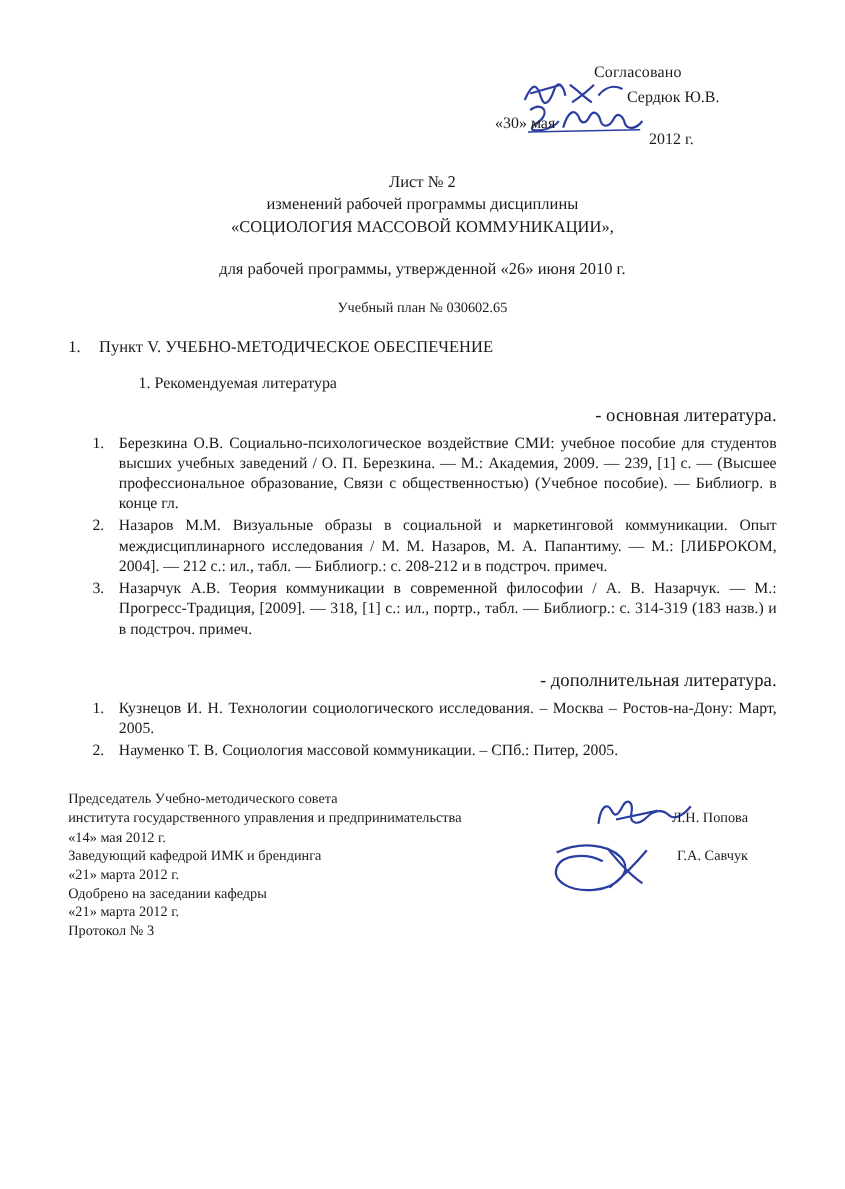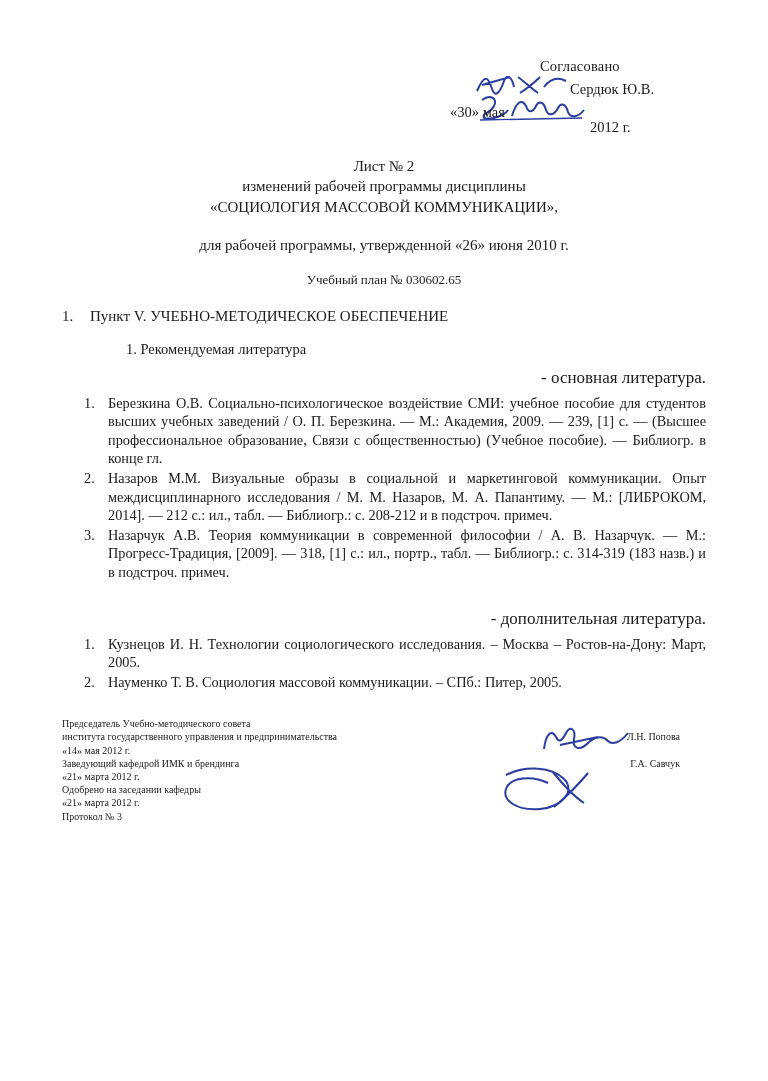--- a/index.html
+++ b/index.html
@@ -128,21 +128,21 @@
     position: absolute;
     left: 22px;
     top: 0;
   }
   .gap { height: 16px; }
 
   
   .footer {
     margin-top: 26px;
     position: relative;
-    font-size: 10px;
+    font-size: 13px;
     line-height: 1.32;
   }
   .footer .line { position: relative; white-space: nowrap; }
   .footer .right-name {
     position: absolute;
     right: 26px;
     white-space: nowrap;
   }
   .f-scribble-1 {
     position: absolute;
@@ -202,21 +202,21 @@
   <div class="sec-label">1. Рекомендуемая литература</div>
   <div class="sec-sublabel">- основная литература.</div>
 
   <ol class="refs">
     <li>
       <span class="marker">1.</span>
       <span>Березкина О.В. Социально-психологическое воздействие СМИ: учебное пособие для студентов высших учебных заведений / О. П. Березкина. — М.: Академия, 2009. — 239, [1] с. — (Высшее профессиональное образование, Связи с общественностью) (Учебное пособие). — Библиогр. в конце гл.</span>
     </li>
     <li>
       <span class="marker">2.</span>
-      <span>Назаров М.М. Визуальные образы в социальной и маркетинговой коммуникации. Опыт междисциплинарного исследования / М. М. Назаров, М. А. Папантиму. — М.: [ЛИБРОКОМ, 2014]. — 212 с.: ил., табл. — Библиогр.: с. 208-212 и в подстроч. примеч.</span>
+      <span>Назаров М.М. Визуальные образы в социальной и маркетинговой коммуникации. Опыт междисциплинарного исследования / М. М. Назаров, М. А. Папантиму. — М.: [ЛИБРОКОМ, 2004]. — 212 с.: ил., табл. — Библиогр.: с. 208-212 и в подстроч. примеч.</span>
     </li>
     <li>
       <span class="marker">3.</span>
       <span>Назарчук А.В. Теория коммуникации в современной философии / А. В. Назарчук. — М.: Прогресс-Традиция, [2009]. — 318, [1] с.: ил., портр., табл. — Библиогр.: с. 314-319 (183 назв.) и в подстроч. примеч.</span>
     </li>
   </ol>
 
   <div class="gap"></div>
 
   <div class="sec-sublabel">- дополнительная литература.</div>

